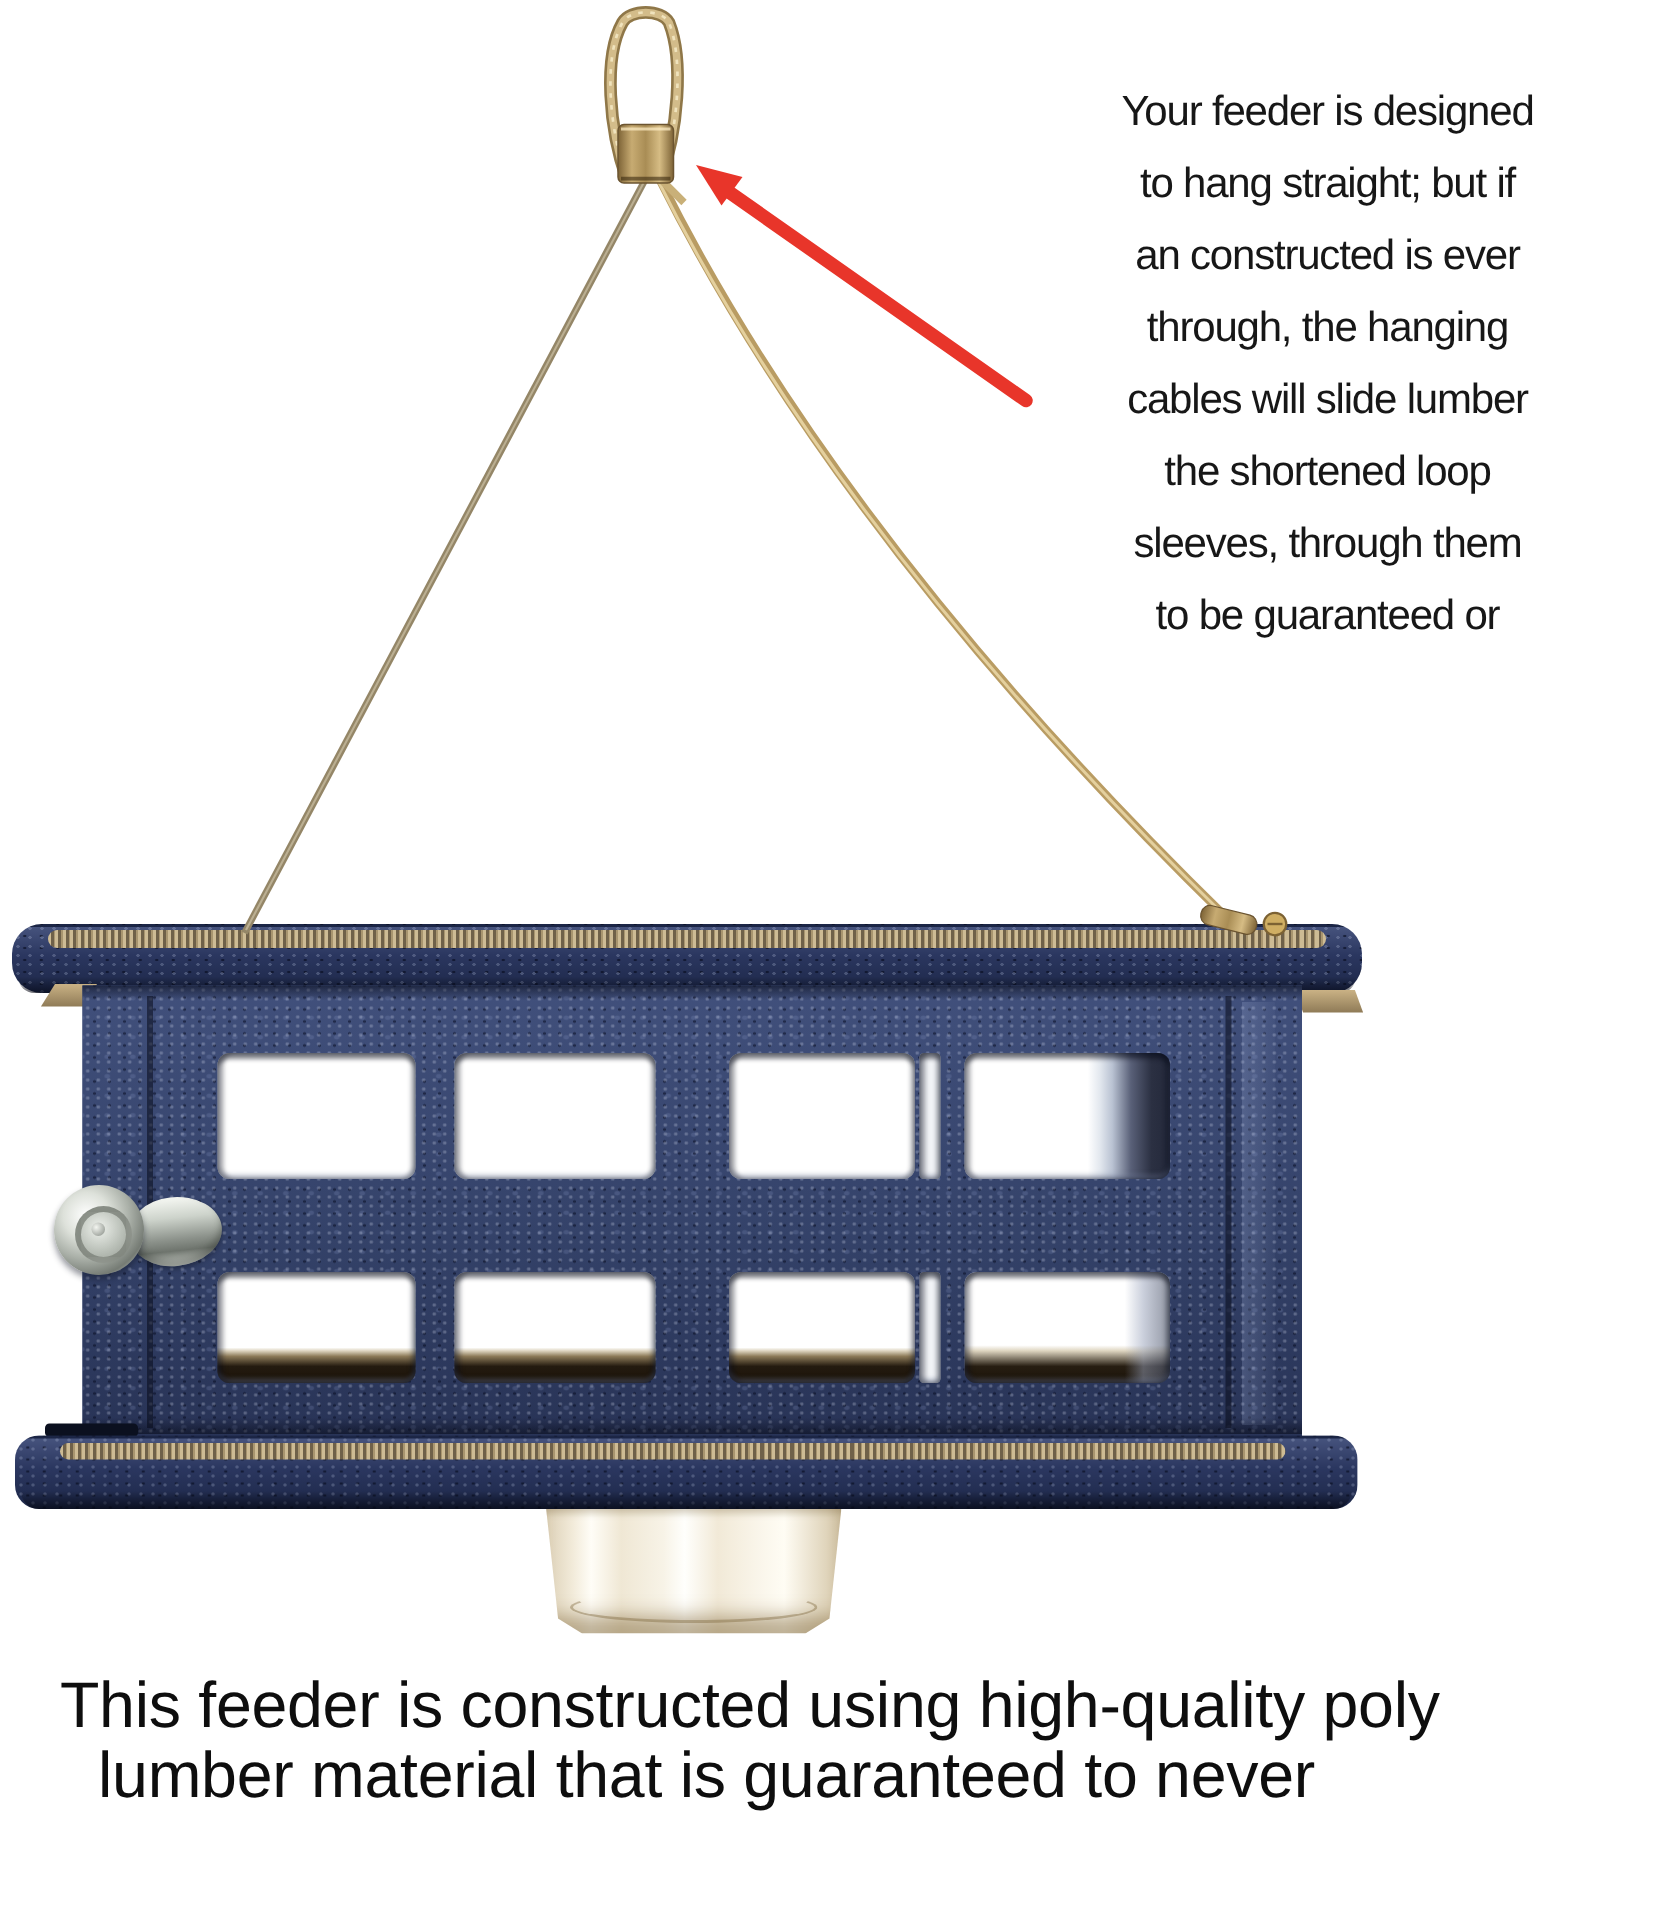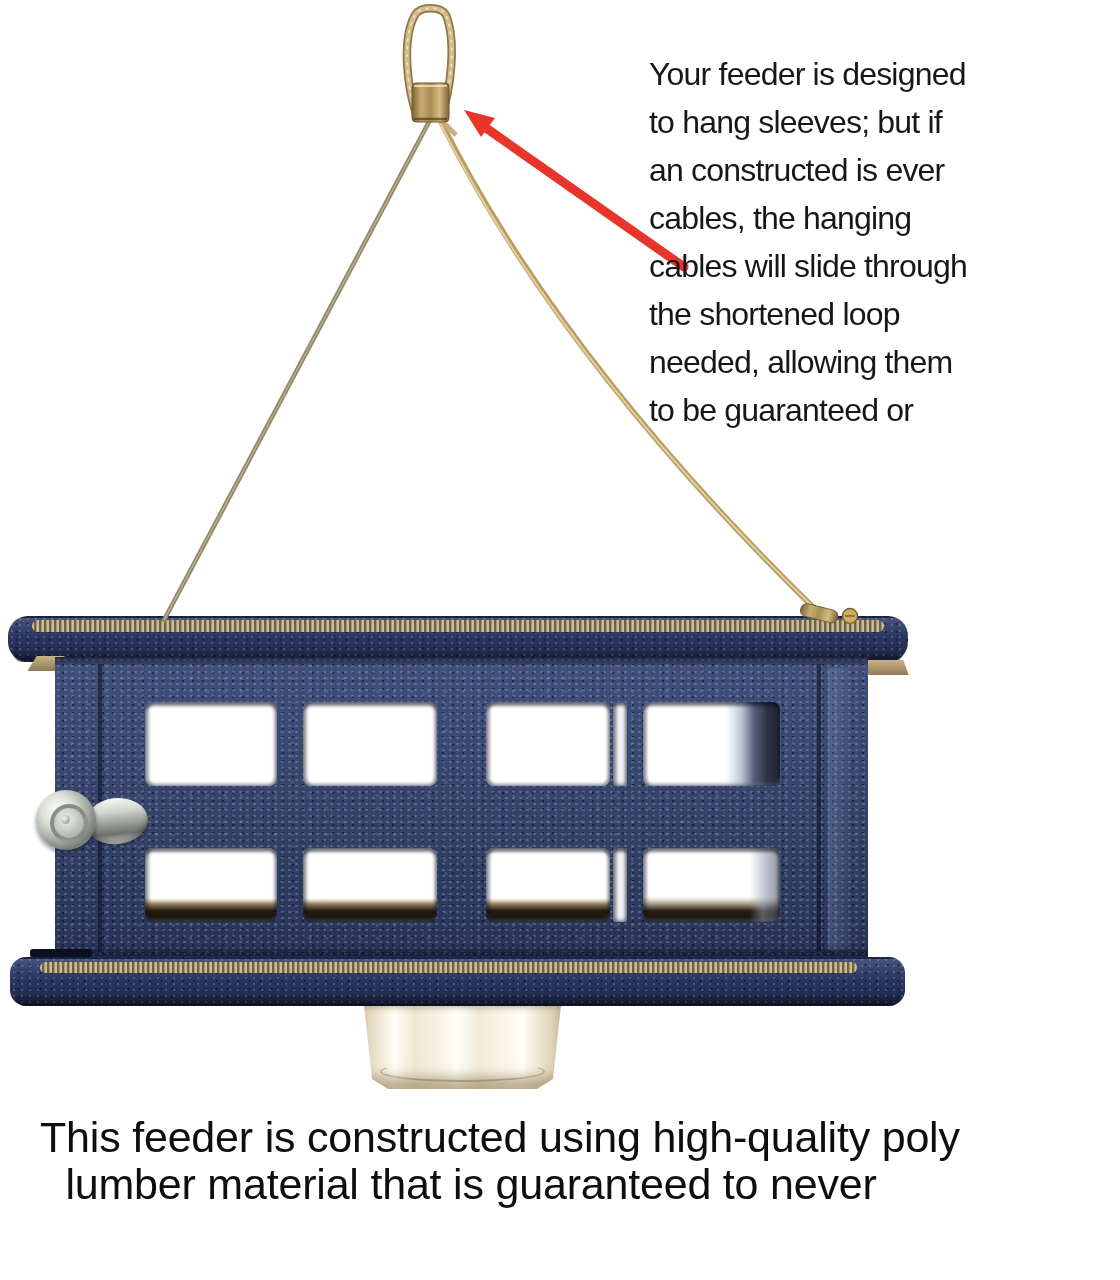--- a/index.html
+++ b/index.html
@@ -1,21 +1,21 @@
 <!DOCTYPE html>
 <html><head>
 <meta charset="utf-8">
 <style>
   html,body{margin:0;padding:0;background:#ffffff;}
   .canvas{position:relative;width:1120px;height:1280px;background:#ffffff;overflow:hidden;
           font-family:"Liberation Sans", sans-serif;}
 
   
-  .callout{position:absolute;left:649px;top:50px;width:472px;
-           font-size:32px;line-height:48px;letter-spacing:-0.8px;color:#171717;}
+  .callout{position:absolute;left:649px;top:50px;width:472px;text-align:center;
+           font-size:28px;line-height:48px;letter-spacing:-0.8px;color:#171717;}
   .footer{position:absolute;left:40px;top:1114px;width:862px;text-align:center;
           font-size:43px;line-height:47px;letter-spacing:-0.2px;color:#0e0e0e;}
   .tline{white-space:nowrap;}
 
   
   .navy{position:absolute;
     background-color:#31406a;
     background-image:
       radial-gradient(rgba(228,234,250,0.25) 1px, transparent 1.5px),
       radial-gradient(rgba(8,13,34,0.55) 1px, transparent 1.4px),
@@ -178,26 +178,26 @@
     </g>
     <circle cx="850" cy="616" r="7.5" fill="#cfae63" stroke="#7c6233" stroke-width="1.5"></circle>
     <line x1="845" y1="616" x2="855" y2="616" stroke="#7c6233" stroke-width="1.6"></line>
 
     <path d="M684 267 L486 128" stroke="#e8352a" stroke-width="9" stroke-linecap="round" fill="none"></path>
     <polygon points="464,110 495,118 481,137" fill="#e8352a"></polygon>
   </svg>
 
   <div class="callout text-layer">
     <div class="tline">Your feeder is designed</div>
-    <div class="tline">to hang sleeves; but if</div>
+    <div class="tline">to hang straight; but if</div>
     <div class="tline">an constructed is ever</div>
-    <div class="tline">cables, the hanging</div>
-    <div class="tline">cables will slide through</div>
+    <div class="tline">through, the hanging</div>
+    <div class="tline">cables will slide lumber</div>
     <div class="tline">the shortened loop</div>
-    <div class="tline">needed, allowing them</div>
+    <div class="tline">sleeves, through them</div>
     <div class="tline">to be guaranteed or</div>
   </div>
 
   <div class="footer text-layer">
     <div class="tline">This feeder is constructed using high-quality poly</div>
     <div class="tline">lumber material that is guaranteed to never</div>
   </div>
 
 </div>
 

